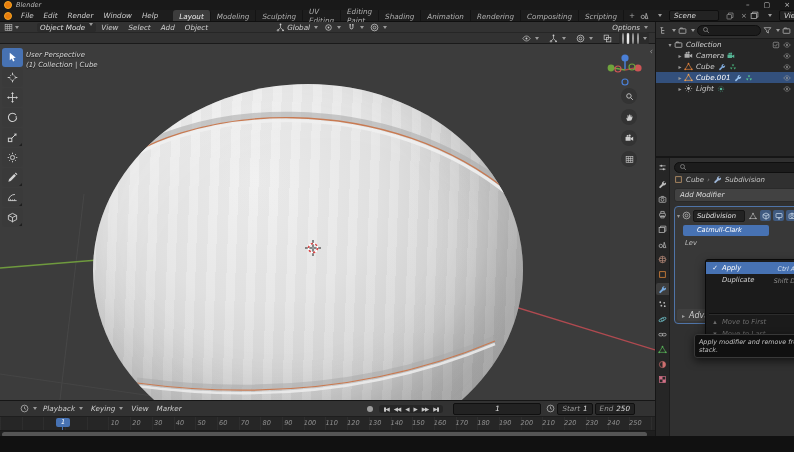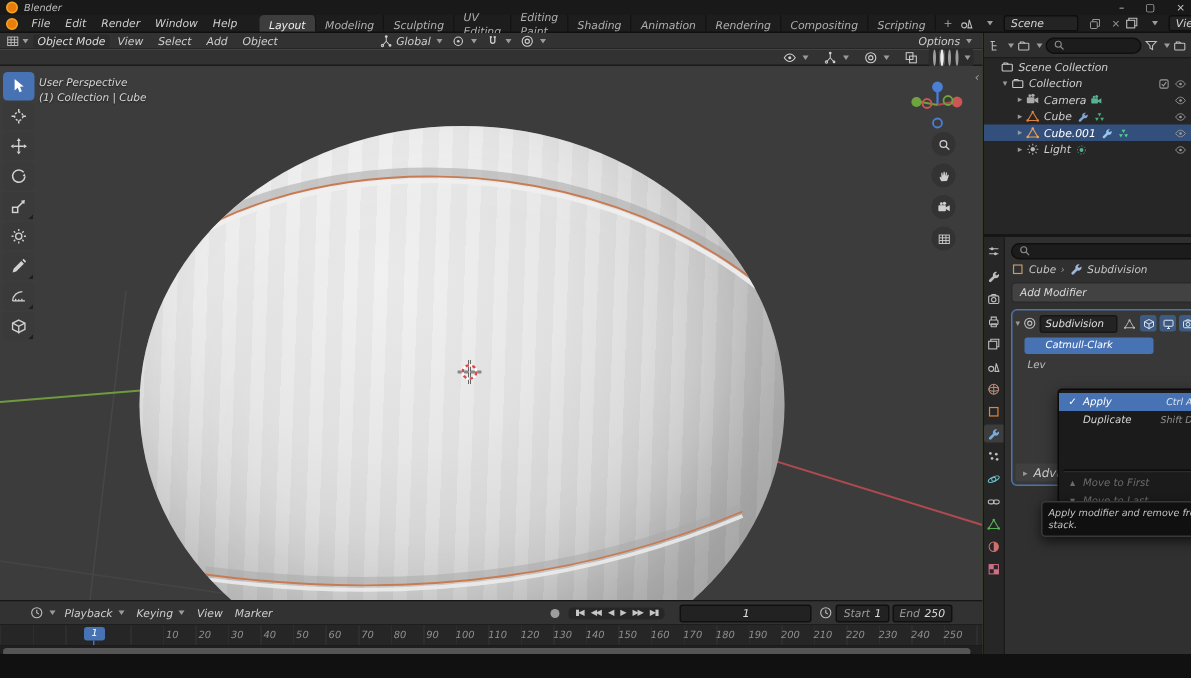--- a/index.html
+++ b/index.html
@@ -26,21 +26,21 @@
   .tb-right{margin-left:auto;display:flex;align-items:center;gap:3px;padding-right:4px;}
   .tb-sel{display:flex;align-items:center;gap:7px;color:#bdbdbd;}
   .tb-field{background:#232323;border:1px solid #0f0f0f;border-radius:2px;padding:0 4px;height:9px;line-height:9px;color:#d6d6d6;min-width:40px;}
   .tb-mini{color:#9a9a9a;font-size:7px;}
 
   
   .vp-header1{left:0;top:22px;width:655px;height:11px;background:#323232;display:flex;align-items:center;box-sizing:border-box;border-bottom:1px solid #262626;font-size:7.2px;}
   .vp-header2{left:0;top:33px;width:655px;height:11px;background:#323232;display:flex;align-items:center;justify-content:flex-end;box-sizing:border-box;border-bottom:1px solid #1a1a1a;padding-right:6px;gap:4px;}
   .hdr-btn{display:flex;align-items:center;gap:2px;padding:0 3px;color:#cfcfcf;}
   .hdr-menu{padding:0 5px;color:#cfcfcf;}
-  .mode-box{display:flex;gap:2px;background:#2b2b2b;border-radius:2px;padding:0 3px;height:9px;margin-left:3px;color:#dedede;flex-direction:column;}
+  .mode-box{display:flex;gap:2px;background:#2b2b2b;border-radius:2px;padding:0 3px;height:9px;margin-left:18px;color:#dedede;}
   .shade-group{display:flex;align-items:center;gap:1px;background:#2b2b2b;border-radius:3px;padding:1px 2px;}
   .shade{width:7px;height:7px;border:1px solid #9e9e9e;border-radius:50%;box-sizing:border-box;}
   .shade.solid{background:#dddddd;border-color:#eee;}
   .shade.mat{background:linear-gradient(135deg,#ddd 50%,#777 50%);}
   .shade.rend{background:radial-gradient(circle at 35% 35%,#fff,#888);}
   .shade-btn{padding:1px;border-radius:2px;}
   .shade-btn.active{background:#555;}
 
   
   .viewport{left:0;top:44px;width:655px;height:356px;background:#3c3c3c;overflow:hidden;}
@@ -619,31 +619,20 @@
         <svg class="icon s9" style="color:#bdbdbd">
             <use href="#i-filter"></use>
           </svg>
           <span class="chev"></span>
         <svg class="icon s9" style="color:#bdbdbd">
             <use href="#i-collection"></use>
           </svg>
       </div>
       <div>
 
-      <div class="ol-row">
-            <span class="ol-indent" style="width: 3px;"></span>
-            <span class="ol-arrow"></span>
-            <svg class="icon s9" style="color: rgb(201, 201, 201);">
-              <use href="#i-collection"></use>
-            </svg>
-            <span class="ol-label">Scene Collection</span>
-
-            <span class="ol-spacer"></span>
-
-          </div>
           <div class="ol-row">
             <span class="ol-indent" style="width: 10px;"></span>
             <span class="ol-arrow">▾</span>
             <svg class="icon s9" style="color: rgb(201, 201, 201);">
               <use href="#i-collection"></use>
             </svg>
             <span class="ol-label">Collection</span>
 
             <span class="ol-spacer"></span>
             <svg class="icon s8 ol-right">

